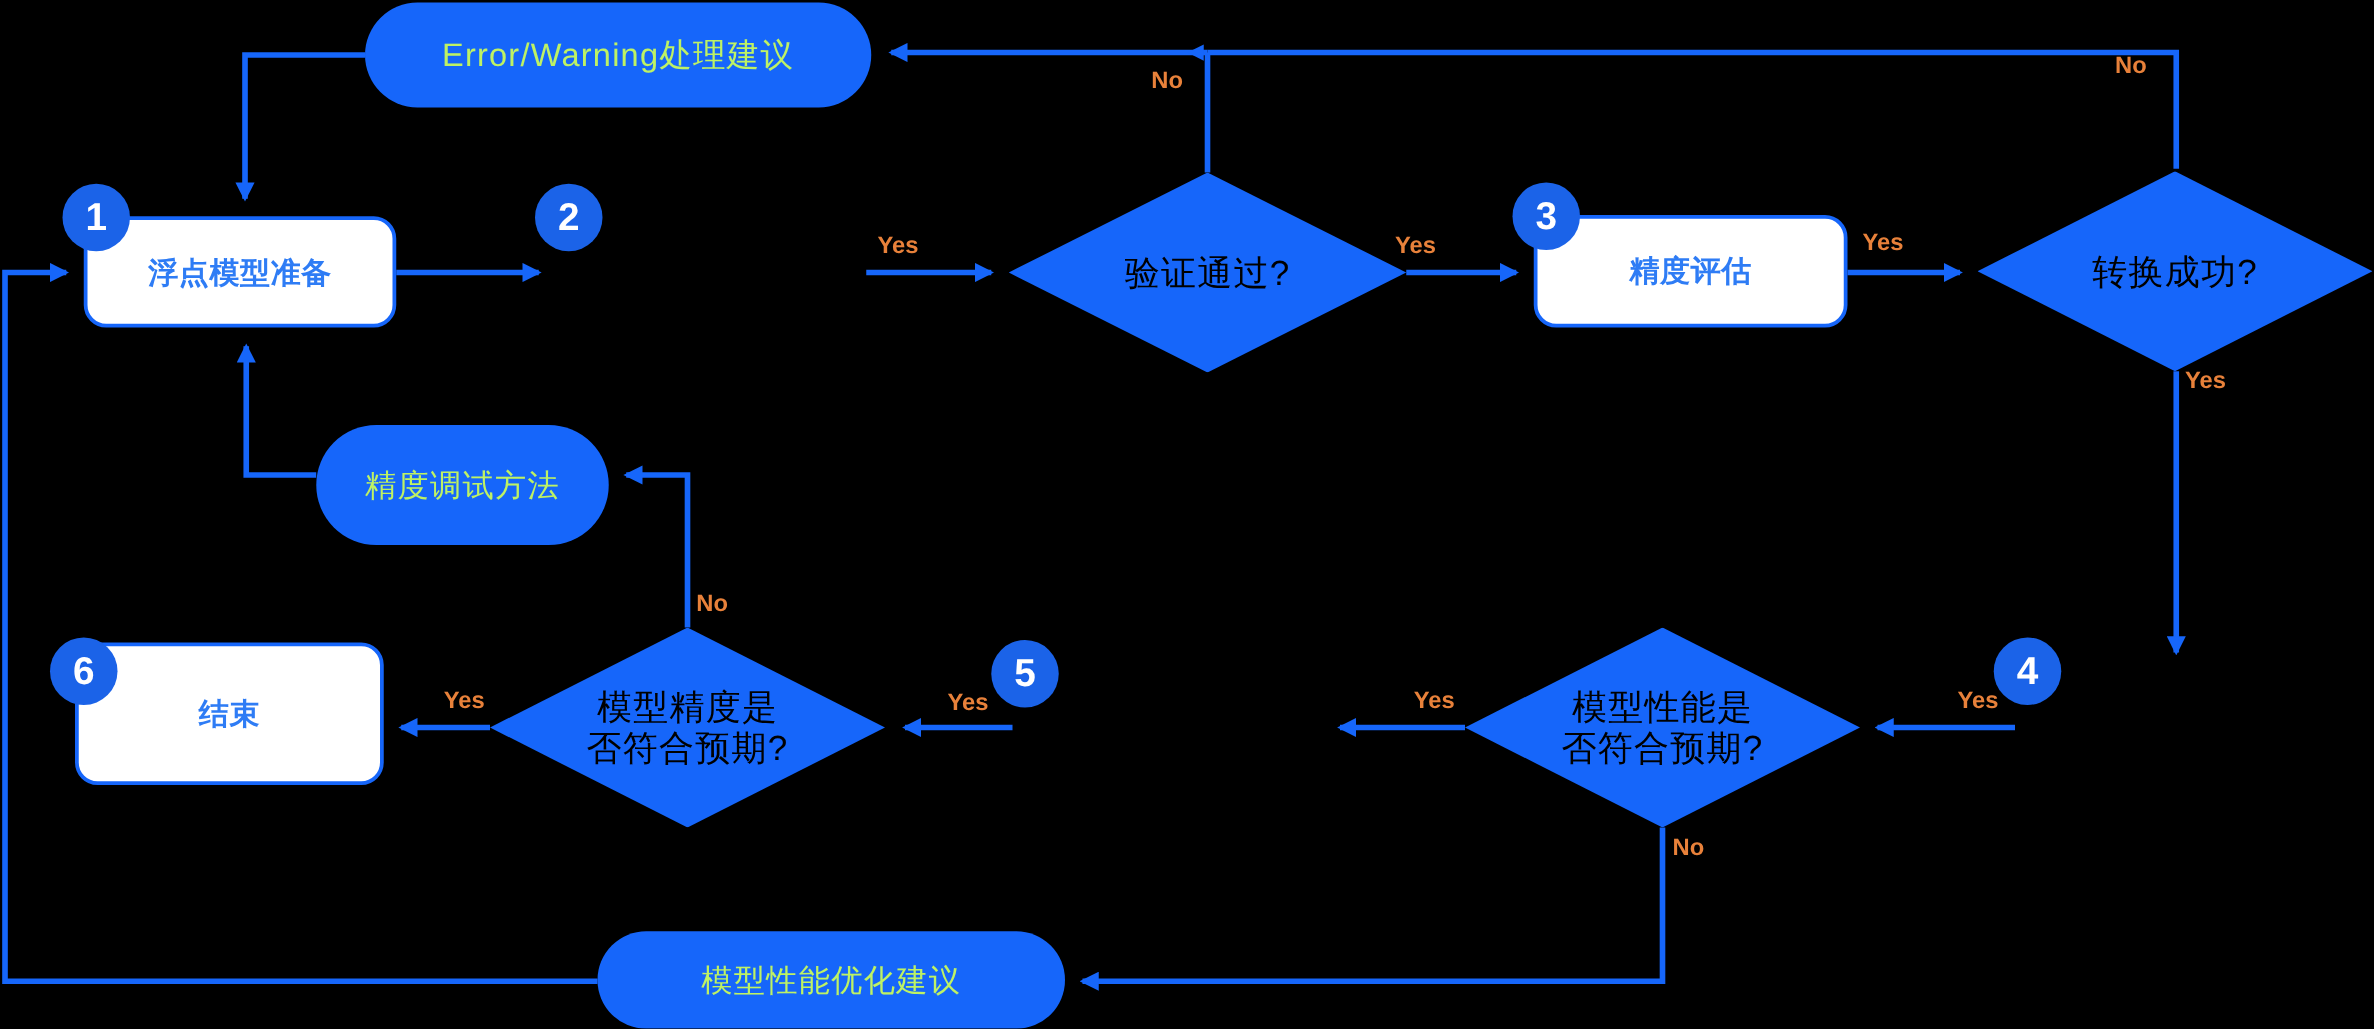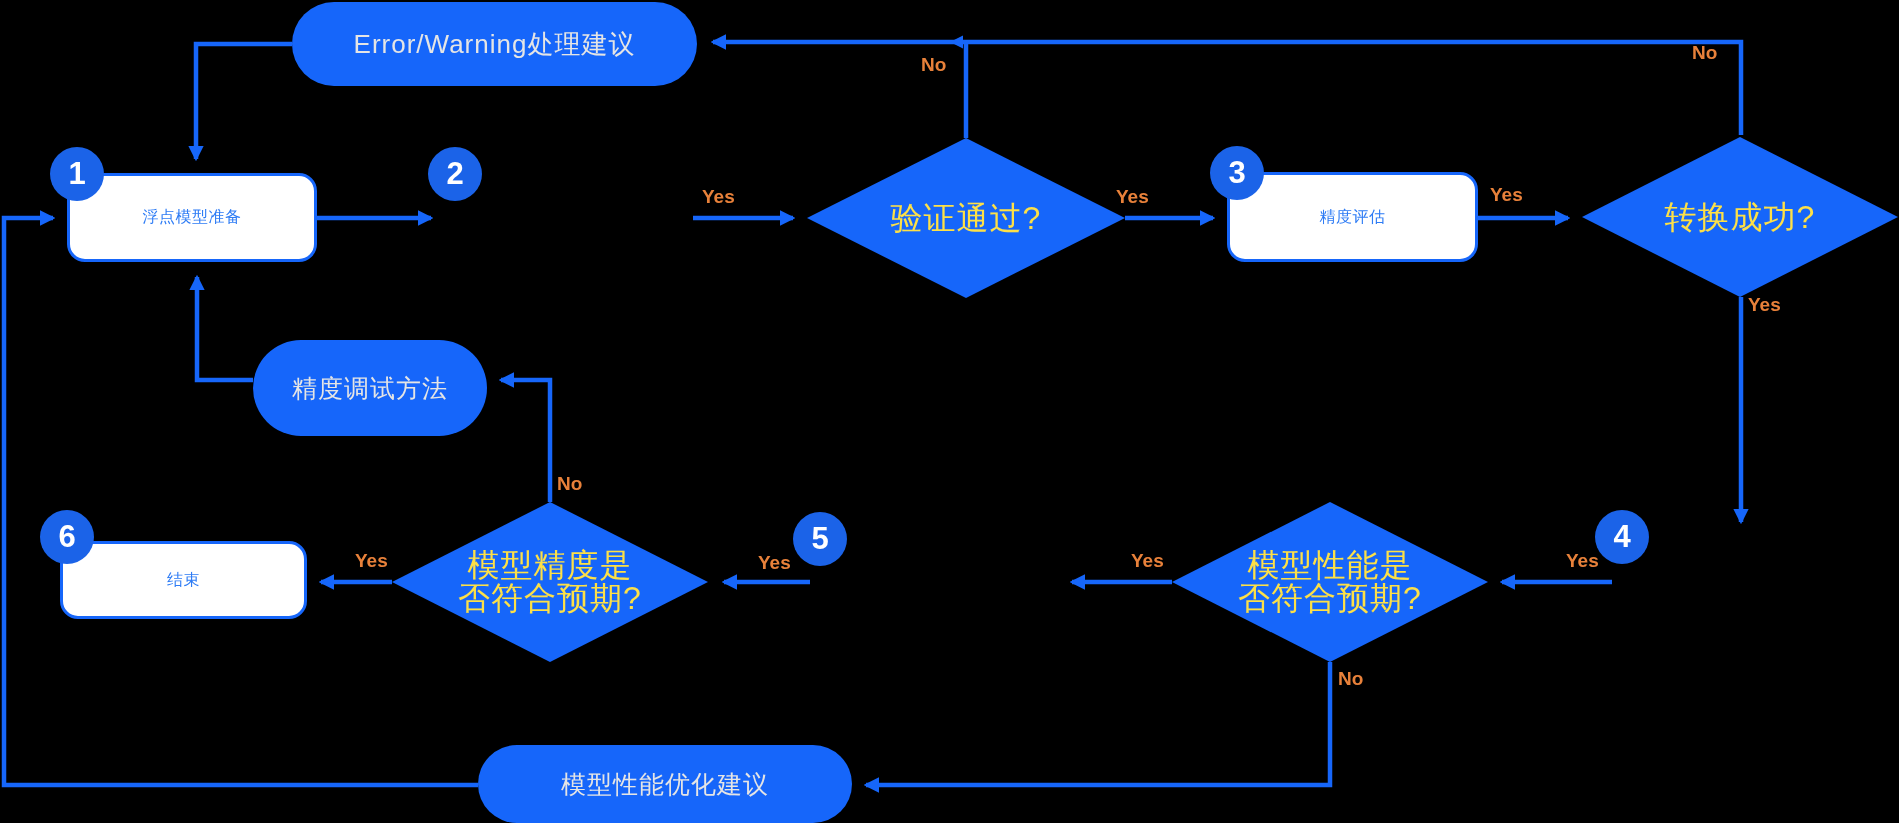--- a/index.html
+++ b/index.html
@@ -9,40 +9,40 @@
     font-family:"Liberation Sans","DejaVu Sans",sans-serif;
   }
   #edges{position:absolute;left:0;top:0;z-index:0;}
   .box{
     position:absolute;z-index:2;box-sizing:border-box;
     background:var(--white,#fff);
     border:3.5px solid var(--blue,#1666fa);
     border-radius:18px;
     display:flex;align-items:center;justify-content:center;
   }
-  .box-label{color:var(--boxText,#2e7cf5);font-size:16px;font-weight:400;letter-spacing:.5px;}
+  .box-label{color:var(--boxText,#2e7cf5);font-size:24px;font-weight:700;letter-spacing:.5px;}
   .badge{
     position:absolute;z-index:3;width:54px;height:54px;border-radius:50%;
     background:var(--badge,#1b63e8);
     display:flex;align-items:center;justify-content:center;
   }
   .badge span{color:#fff;font-size:31px;font-weight:600;}
   .diamond{
     position:absolute;z-index:2;
     background:var(--blue,#1666fa);
     clip-path:polygon(50% 0,100% 50%,50% 100%,0 50%);
     display:flex;flex-direction:column;align-items:center;justify-content:center;
   }
-  .diamond span{color:#fde047;font-size:32px;line-height:33px;letter-spacing:1px;}
+  .diamond span{color:#000000;font-size:28px;line-height:33px;letter-spacing:1px;}
   .pill{
     position:absolute;z-index:2;border-radius:999px;
     background:var(--blue,#1666fa);
     display:flex;align-items:center;justify-content:center;
   }
-  .pill span{color:#e5e5e5;font-size:25px;letter-spacing:1px;}
+  .pill span{color:#bef264;font-size:25px;letter-spacing:1px;}
   .edge-label{position:absolute;z-index:4;font-size:19px;font-weight:bold;color:var(--orange,#e8813a);}
 </style>
 </head>
 <body>
 
 <div id="canvas" style="--bg: #000000; --blue: #1666fa; --badge: #1b63e8; --boxText: #2e7cf5; --orange: #e8813a; --white: #ffffff;">
 
   <svg id="edges" width="1899" height="823" viewBox="0 0 1899 823">
     <defs>
       <marker id="ah" viewBox="0 0 10 10" refX="8.5" refY="5" markerWidth="3.4" markerHeight="3.4" orient="auto-start-reverse" markerUnits="strokeWidth">
@@ -90,21 +90,21 @@
   </div>
 
   <div class="badge" style="left:1595px;top:510px">
     <span>4</span>
   </div>
 
   <div class="badge" style="left:793px;top:512px">
     <span>5</span>
   </div>
 
-  <div class="box" style="left:60px;top:541px;width:247px;height:78px">
+  <div class="box" style="left:60px;top:514px;width:247px;height:114px">
     <span class="box-label">结束</span>
   </div>
   <div class="badge" style="left:40px;top:510px">
     <span>6</span>
   </div>
 
   <div class="diamond" style="left:807px;top:138px;width:318px;height:160px">
     <span>验证通过?</span>
   </div>
   <div class="diamond" style="left:1582px;top:137px;width:316px;height:160px">

